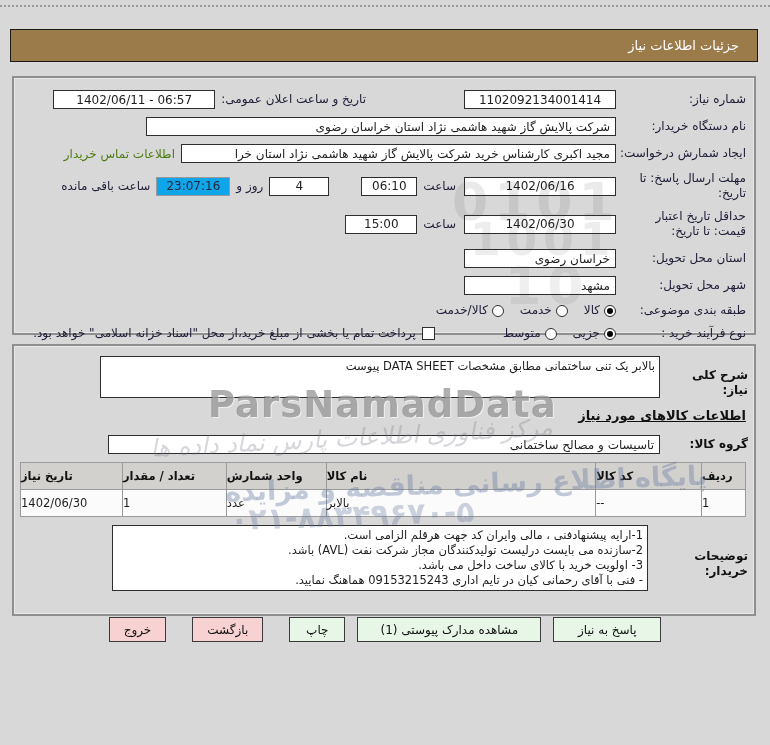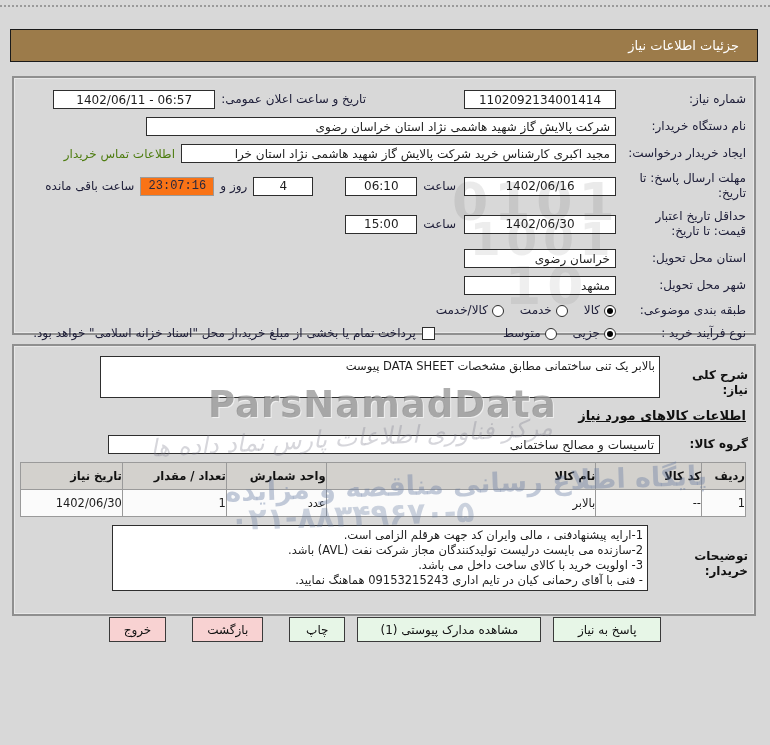--- a/index.html
+++ b/index.html
@@ -35,39 +35,39 @@
   .w130 { width:130px; flex:0 0 130px; }
   .blbl { font-weight:bold; color:#111;padding-left:8px; }
 
   .field {
     background:#ffffff; border:1px solid #2e2e2e; height:19px;
     display:flex; align-items:center; overflow:hidden; white-space:nowrap;
     padding:0 5px; font-size:12px;
   }
   .center { justify-content:center; }
   .rstart { justify-content:flex-start; }
-  .countdown { background:#f97316; border:1px solid #9a9a9a; color:#27273f;font-family:Liberation Mono, monospace; }
+  .countdown { background:#0ea5e9; border:1px solid #9a9a9a; color:#27273f; }
 
   .link { color:#4d7c0f; cursor:pointer; margin-right:6px; white-space:nowrap; }
 
   .radio { width:12px; height:12px; border:1px solid #2e2e2e; border-radius:50%; background:#fff; flex:0 0 12px; }
   .radio.sel { display:flex; align-items:center; justify-content:center; }
   .radio.sel::after { content:""; width:6px; height:6px; background:#000; border-radius:50%; }
   .checkbox { width:13px; height:13px; border:1px solid #2e2e2e; background:#fff; flex:0 0 13px; }
   .opt { margin-right:4px; margin-left:16px; }
 
   .textarea {
     background:#fff; border:1px solid #2e2e2e; overflow:hidden;
     padding:2px 4px; font-size:11.5px; line-height:15px; text-align:right;
   }
 
   .section-head { font-weight:bold; font-size:13px; margin:10px 2px 12px 0; color:#111;text-decoration:underline; }
 
   table.goods { border-collapse:collapse; width:726px; margin:6px 2px 8px auto; }
-  table.goods th, table.goods td { border:1px solid #9a9a9a; height:27px; text-align:right; font-size:11.5px; }
+  table.goods th, table.goods td { border:1px solid #9a9a9a; height:27px; text-align:left; font-size:11.5px; }
   table.goods th { background:#d3d1cd; font-weight:bold; color:#111; }
   table.goods td { background:#fbfbfb; }
   .c-row{width:44px}.c-code{width:106px}.c-name{width:270px}.c-unit{width:100px}.c-qty{width:104px}.c-date{width:102px}
 
   .btn-row { position:absolute; top:617px; left:0; width:770px; display:flex; justify-content:center; gap:12px; }
   .btn {
     height:25px; border:1px solid #3a3a3a; display:flex; align-items:center; justify-content:center;
     padding:0 14px; font-size:12px; cursor:pointer; color:#111; white-space:nowrap;
   }
   .btn.green { background:#e7f6e7; }
@@ -101,30 +101,30 @@
       <div class="lbl" style="margin-right:98px">تاریخ و ساعت اعلان عمومی:</div>
       <div class="field center" style="width:162px; margin-right:6px" dir="ltr">1402/06/11 - 06:57</div>
     </div>
 
     <div class="row">
       <div class="lbl w130">نام دستگاه خریدار:</div>
       <div class="field rstart" style="width:470px">شرکت پالایش گاز شهید هاشمی نژاد   استان خراسان رضوی</div>
     </div>
 
     <div class="row">
-      <div class="lbl w130">ایجاد خریدار درخواست:</div>
+      <div class="lbl w130">ایجاد شمارش درخواست:</div>
       <div class="field rstart" style="width:435px">مجید اکبری کارشناس خرید شرکت پالایش گاز شهید هاشمی نژاد   استان خرا</div>
       <span class="link">اطلاعات تماس خریدار</span>
     </div>
 
     <div class="row" style="">
       <div class="lbl w130" style="width:122px;flex:0 0 122px">مهلت ارسال پاسخ: تا تاریخ:</div>
       <div class="field center" style="width:152px; margin-right:8px" dir="ltr">1402/06/16</div>
       <div class="lbl" style="margin-right:8px">ساعت</div>
-      <div class="field center" style="width:72px; margin-right:6px" dir="ltr">06:10</div>
+      <div class="field center" style="width:56px; margin-right:6px" dir="ltr">06:10</div>
       <div class="field center" style="width:60px; margin-right:32px" dir="ltr">4</div>
       <div class="lbl" style="margin-right:6px">روز و</div>
       <div class="field center countdown" style="width:74px; margin-right:6px" dir="ltr">23:07:16</div>
       <div class="lbl" style="margin-right:6px">ساعت باقی مانده</div>
     </div>
 
     <div class="row" style="margin-bottom:10px">
       <div class="lbl w130" style="width:122px;flex:0 0 122px">حداقل تاریخ اعتبار قیمت: تا تاریخ:</div>
       <div class="field center" style="width:152px; margin-right:8px" dir="ltr">1402/06/30</div>
       <div class="lbl" style="margin-right:8px">ساعت</div>

